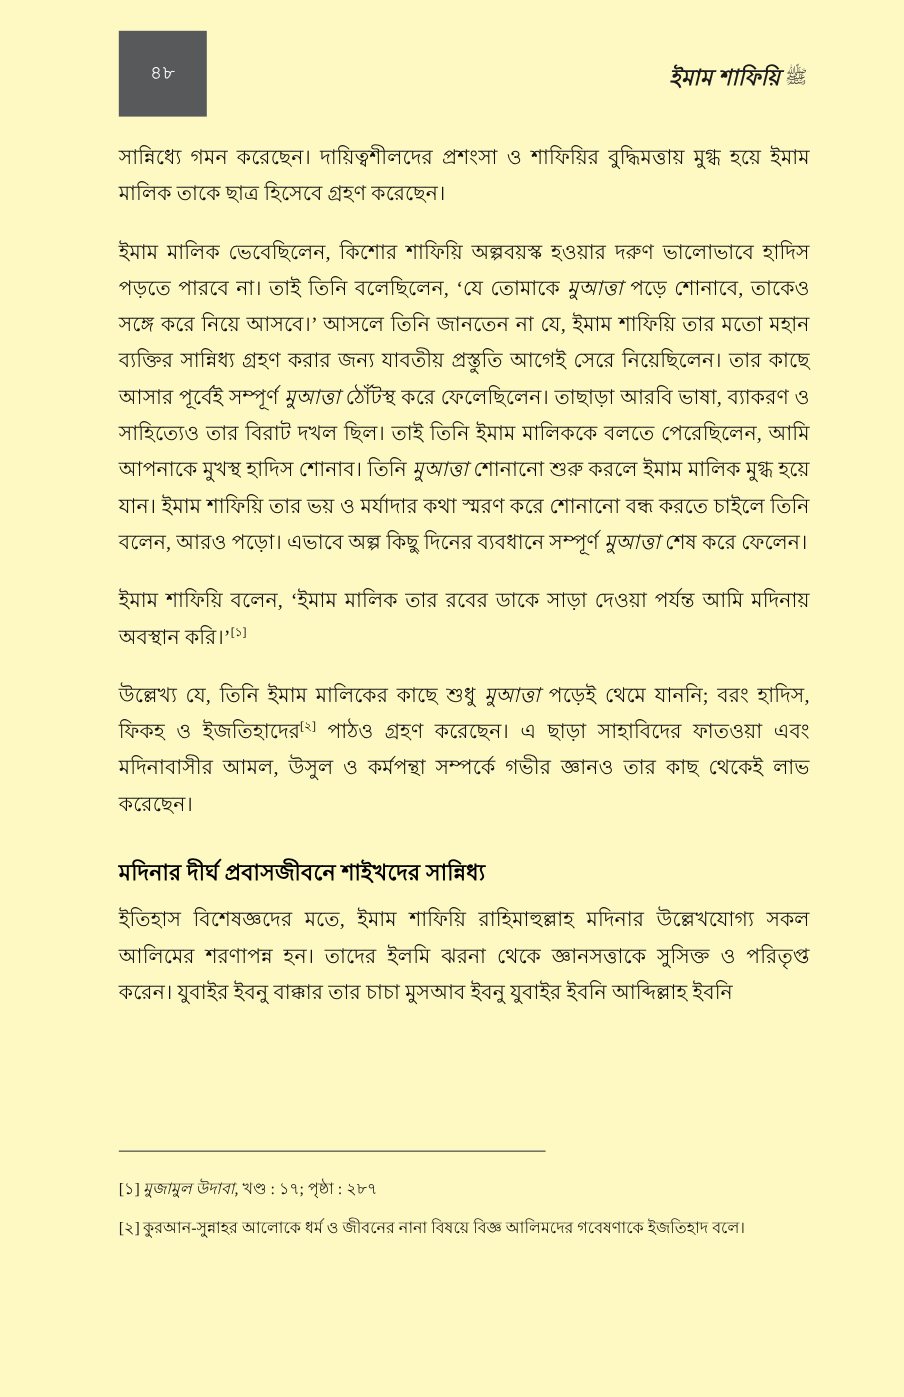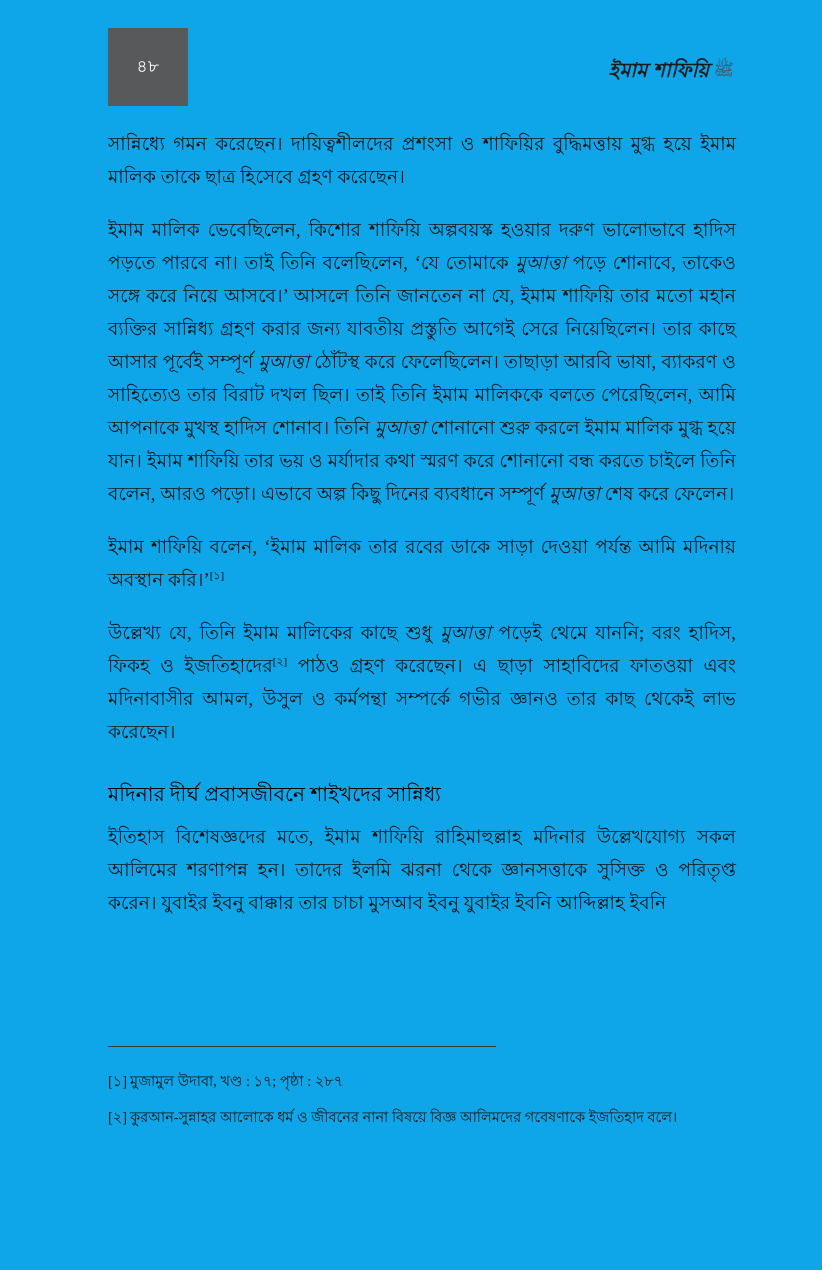--- a/index.html
+++ b/index.html
@@ -12,21 +12,21 @@
     height: 1270px;
     position: relative;
     font-family: "Liberation Serif", "DejaVu Serif", serif;
     color: #1a1a1a;
     overflow: hidden;
   }
 
   .page {
     position: absolute;
     inset: 0;
-    background: #0ea5e9;
+    background: #fef9c3;
   }
 
   
   .header {
     position: absolute;
     top: 28px;
     left: 108px;
     right: 88px;
     height: 78px;
   }
@@ -92,21 +92,21 @@
   sup.fn {
     font-size: 11px;
     vertical-align: super;
     line-height: 0;
     letter-spacing: 0;
   }
 
   h2.section-heading {
     margin: 30px 0 12px 0;
     font-size: 20px;
-    font-weight: 400;
+    font-weight: 700;
     line-height: 30px;
     color: #000000;
     letter-spacing: .2px;
   }
 
   
   .footnotes {
     position: absolute;
     left: 108px;
     top: 1046px;
@@ -119,21 +119,21 @@
     margin-bottom: 22px;
   }
   .fn-item {
     font-size: 14.5px;
     line-height: 24px;
     color: #1a1a1a;
     margin-bottom: 12px;
     white-space: nowrap;
   }
   .fn-item .fn-mark { margin-right: 3px; }
-  .fn-item .fn-title { }
+  .fn-item .fn-title { font-style: italic; }
 </style>
 </head>
 <body>
 
 <div class="page">
 
   <div class="header">
     <div class="folio-block">
       <span class="folio-number">৪৮</span>
     </div>

